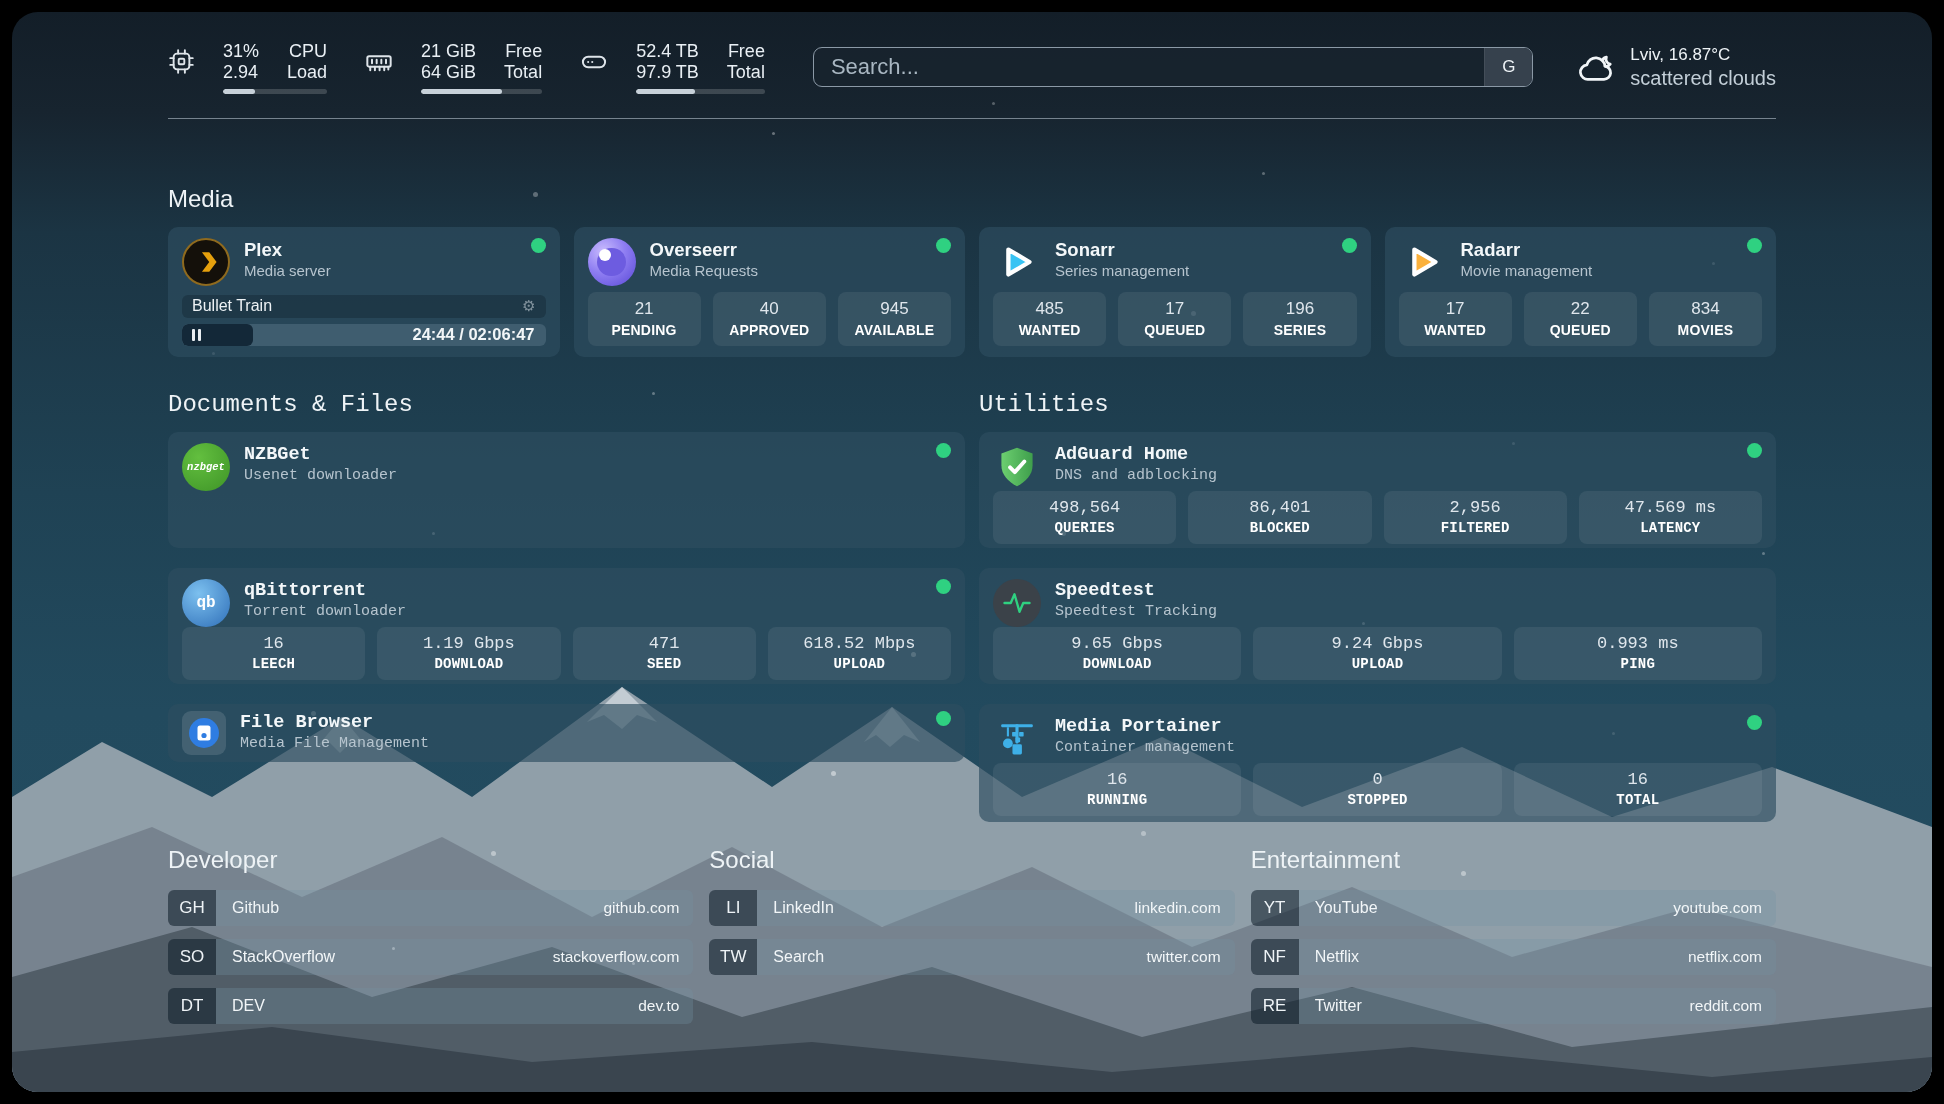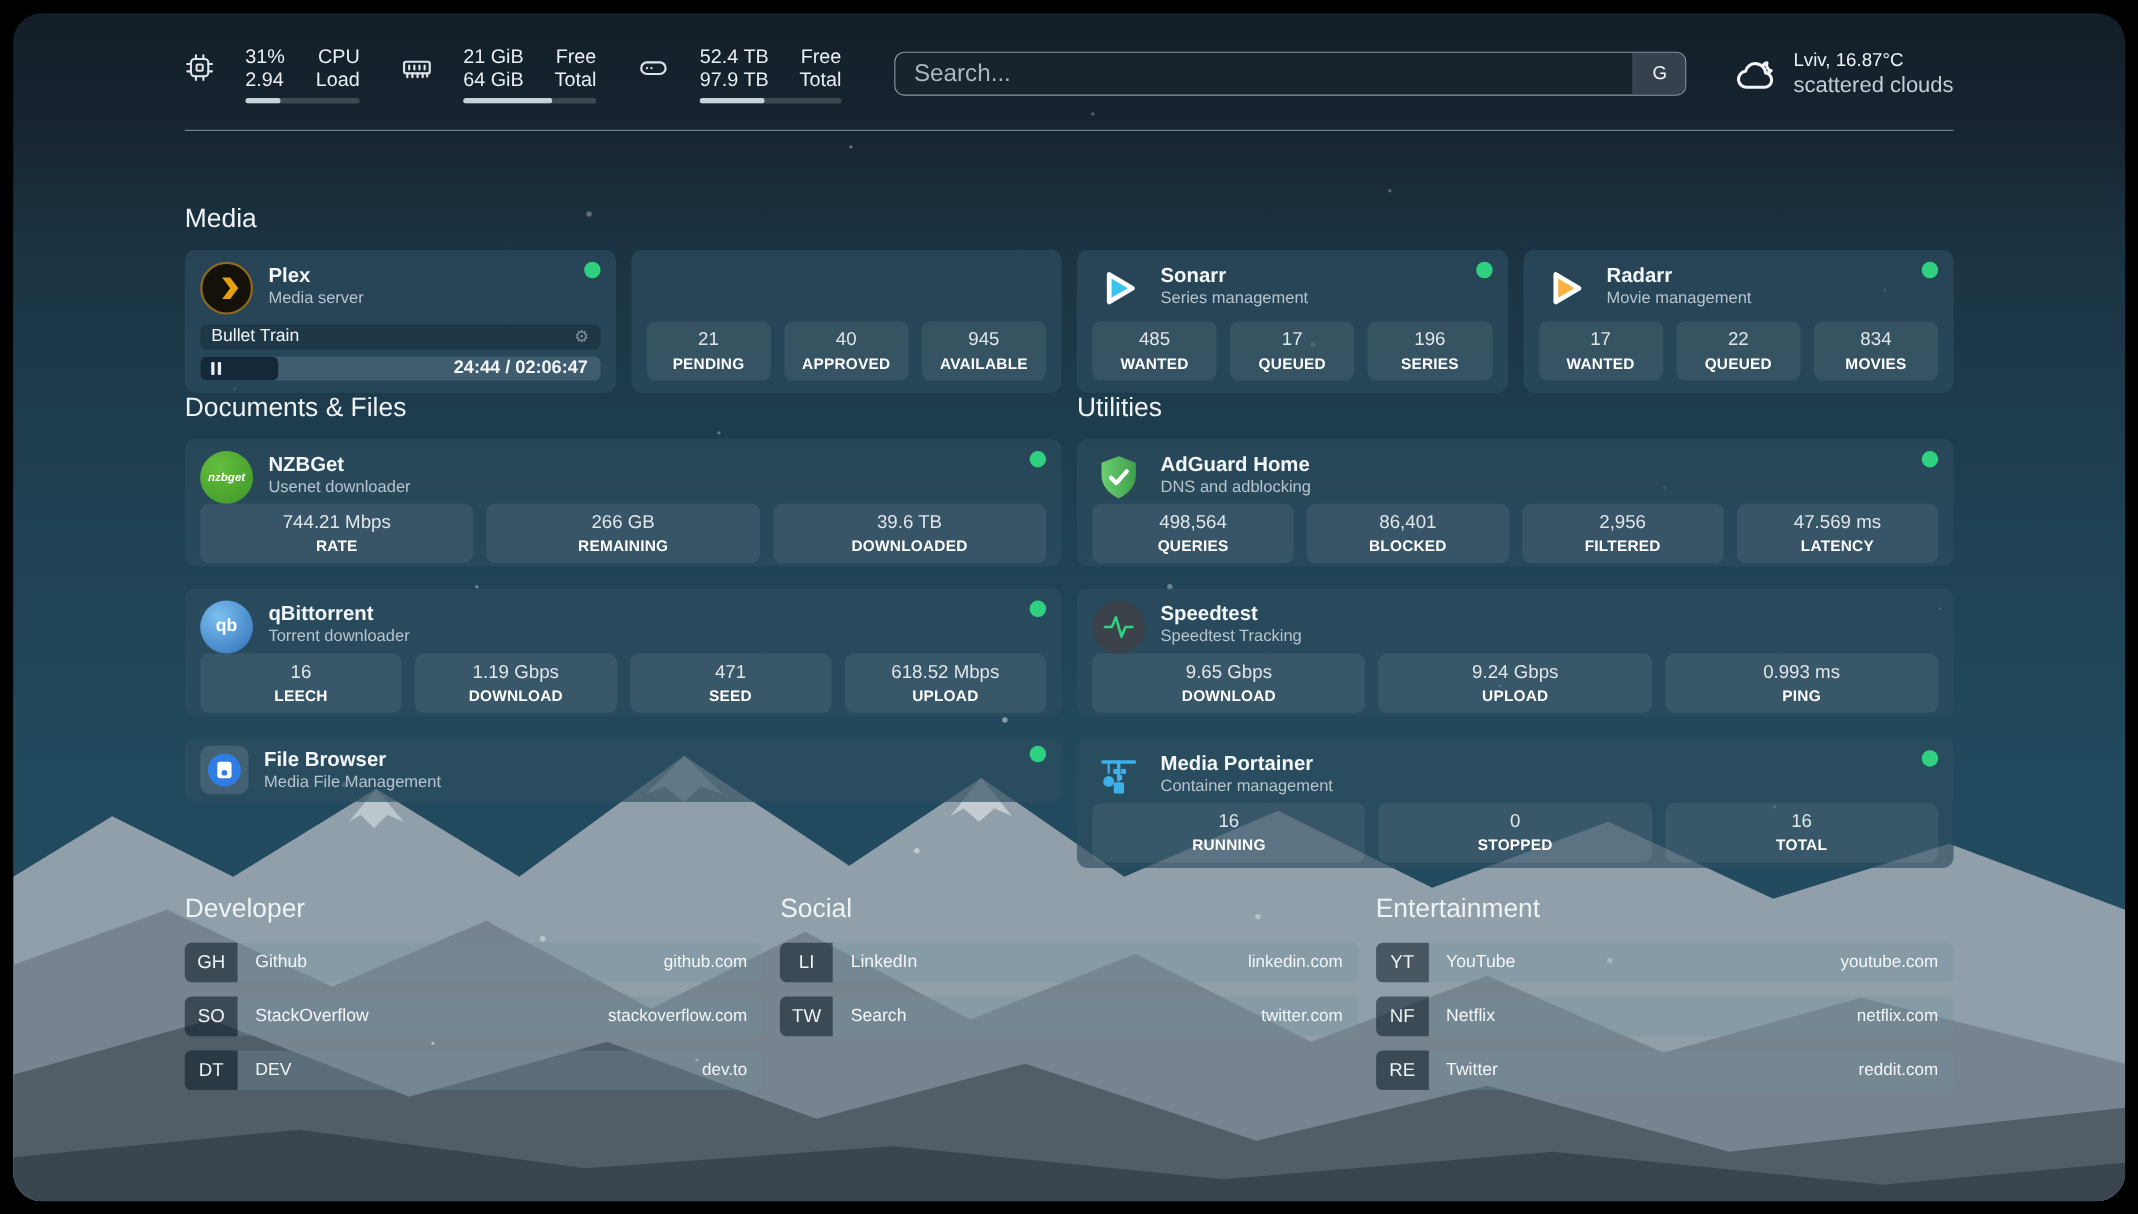--- a/index.html
+++ b/index.html
@@ -64,21 +64,21 @@
 
   
   .media-row{margin-top:9px; height:28px; background:rgba(15,33,45,.38); border-radius:6px; display:flex; align-items:center; padding:0 10px; color:#edf2f5; font-size:16px;}
   .media-row .gear{margin-left:auto; font-size:15px; color:#cfd9e0; opacity:.55;}
   .progress-row{margin-top:6px; height:27px; background:rgba(134,162,178,.25); border-radius:6px; position:relative; overflow:hidden;}
   .progress-fill{position:absolute; left:0; top:0; bottom:0; background:#132838; border-radius:6px; display:flex; align-items:center; padding-left:10px; gap:3px;}
   .pb{display:inline-block; width:3px; height:12px; background:#e9eef2; border-radius:1px;}
   .ptime{position:absolute; right:11px; top:0; bottom:0; display:flex; align-items:center; font-size:16.5px; font-weight:700; color:#f2f6f8;}
 
   
-  .two-col{display:grid; grid-template-columns:1fr 1fr; column-gap:14px; }
+  .two-col{display:grid; grid-template-columns:1fr 1fr; column-gap:14px; margin-top:34px;font-family:Liberation Mono, monospace;}
   .col .section-title{margin-bottom:14px;}
   .col-cards{display:flex; flex-direction:column; gap:20px;}
   .card.h116{height:116px;}
   .card.h118{height:118px;}
   .card.compact{height:58px; justify-content:center; padding:7px 14px;}
   .card.compact .app-icon{width:44px; height:44px;}
 
   
   .plex-icon{background:#14100a; border:2.5px solid #8f6a1e; border-radius:50%;}
   .overseerr-icon{border-radius:50%; background:radial-gradient(circle at 32% 28%, #c9bcfd 0%, #8f7ef2 45%, #5847d6 100%); position:relative;}
@@ -206,20 +206,31 @@
         <div class="progress-row">
           <div class="progress-fill" style="width: 19.5%;">
             <i class="pb"></i>
               <i class="pb"></i>
           </div>
           <div class="ptime">24:44 / 02:06:47</div>
         </div>
       </div>
 
       <div class="card">
+        <div class="card-head">
+          <div class="app-icon overseerr-icon">
+              <span class="eye"></span>
+              <span class="glint"></span>
+            </div>
+          <div class="app-meta">
+            <div class="app-name">Overseerr</div>
+            <div class="app-sub">Media Requests</div>
+          </div>
+          <span class="dot" style="background: rgb(47, 209, 129);"></span>
+        </div>
         <div class="tiles">
           <div class="tile">
               <div class="tv">21</div>
               <div class="tl">PENDING</div>
             </div>
           <div class="tile">
               <div class="tv">40</div>
               <div class="tl">APPROVED</div>
             </div>
           <div class="tile">
@@ -296,34 +307,20 @@
           <div class="card h116">
             <div class="card-head">
               <div class="app-icon nzbget-icon">
                   <span>nzbget</span>
                 </div>
               <div class="app-meta">
                 <div class="app-name">NZBGet</div>
                 <div class="app-sub">Usenet downloader</div>
               </div>
               <span class="dot" style="background: rgb(47, 209, 129);"></span>
-            </div>
-            <div class="tiles">
-              <div class="tile">
-                  <div class="tv">744.21 Mbps</div>
-                  <div class="tl">RATE</div>
-                </div>
-              <div class="tile">
-                  <div class="tv">266 GB</div>
-                  <div class="tl">REMAINING</div>
-                </div>
-              <div class="tile">
-                  <div class="tv">39.6 TB</div>
-                  <div class="tl">DOWNLOADED</div>
-                </div>
             </div>
           </div>
 
           <div class="card h116">
             <div class="card-head">
               <div class="app-icon qb-icon">
                   <span>qb</span>
                 </div>
               <div class="app-meta">
                 <div class="app-name">qBittorrent</div>

